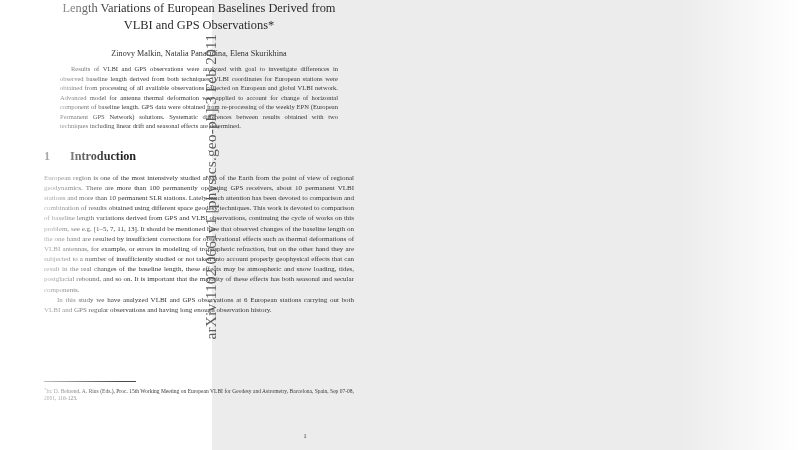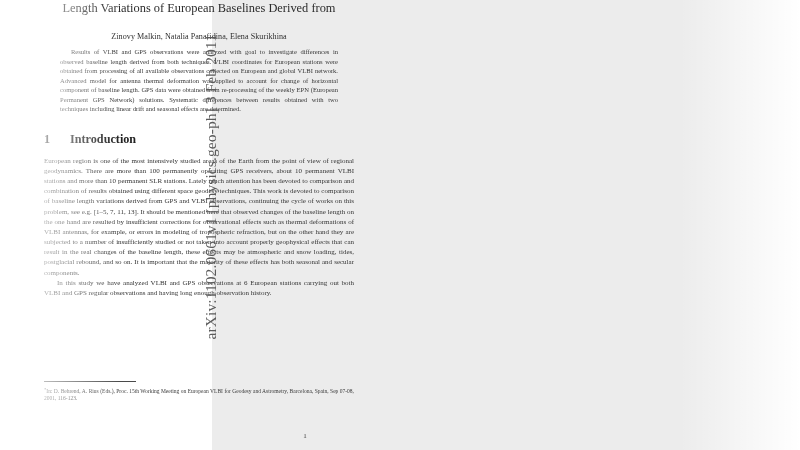--- a/index.html
+++ b/index.html
@@ -192,20 +192,21 @@
   </div>
 
   <div id="arxiv-stamp">
     <span class="stamp-text">arXiv:1102.0661v1  [physics.geo-ph]  3 Feb 2011</span>
   </div>
 
   <div id="text-column">
 
     <h1 class="doc-title">
       <span class="line">Length Variations of European Baselines Derived from</span>
+      <span class="line">VLBI and GPS Observations*</span>
     </h1>
 
     <p class="authors">Zinovy Malkin, Natalia Panafidina, Elena Skurikhina</p>
 
 
     <p class="abstract-body">Results of VLBI and GPS observations were analyzed with goal to investigate differences in observed baseline length derived from both techniques. VLBI coordinates for European stations were obtained from processing of all available observations collected on European and global VLBI network. Advanced model for antenna thermal deformation was applied to account for change of horizontal component of baseline length. GPS data were obtained from re-processing of the weekly EPN (European Permanent GPS Network) solutions. Systematic differences between results obtained with two techniques including linear drift and seasonal effects are determined.</p>
 
     <h2 class="section-heading">
       <span class="sec-num">1</span>
       <span>Introduction</span>

